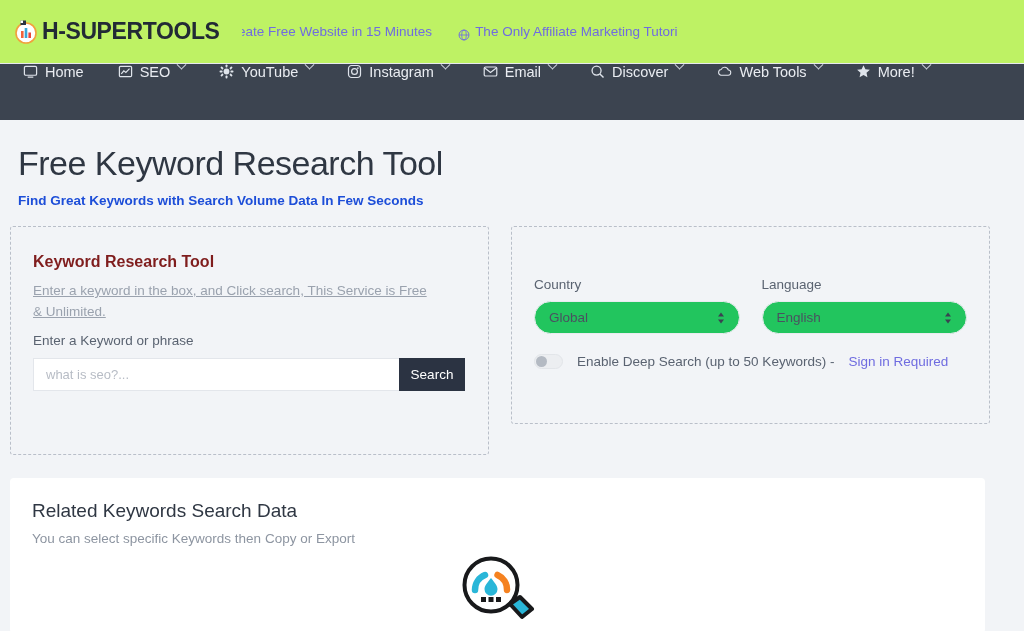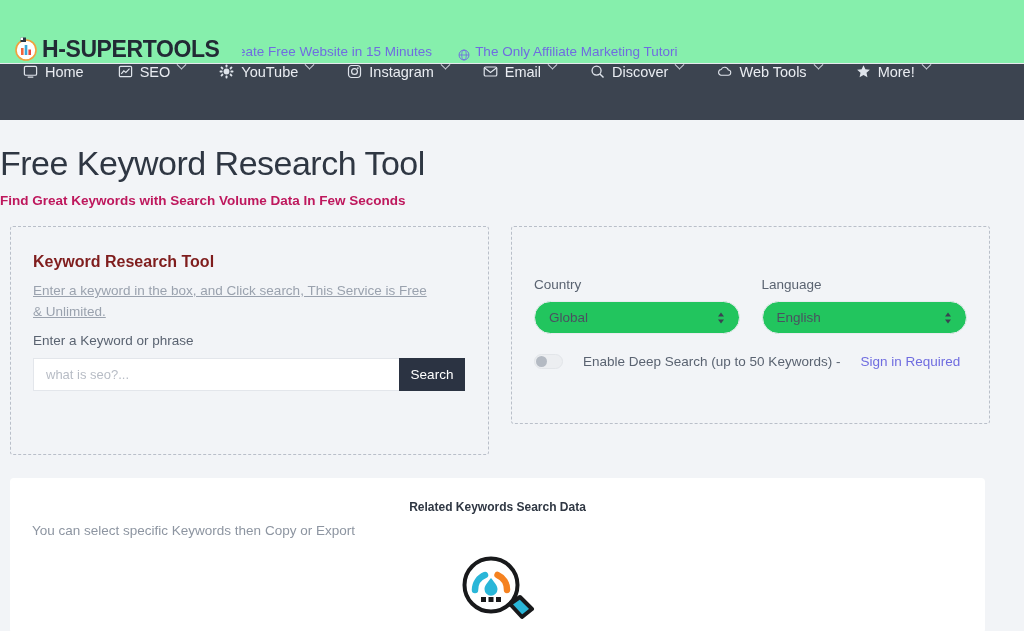--- a/index.html
+++ b/index.html
@@ -7,23 +7,23 @@
     width: 1024px; height: 631px;
     overflow: hidden;
     background: #f2f4f7;
     font-family: "Liberation Sans", sans-serif;
     -webkit-font-smoothing: antialiased;
   }
 
   
   .topbar {
     height: 64px;
-    background: #86efac;
-    display: flex;
-    align-items: flex-end;
+    background: #bef264;
+    display: flex;
+    align-items: center;
     border-bottom: 1px solid #e7e9ee;
     position: relative;
   }
   .brand {
     display: flex;
     align-items: center;
     padding-left: 12px;
     gap: 2px;
     flex: 0 0 auto;
   }
@@ -83,33 +83,33 @@
   .caret {
     display: inline-block;
     width: 7px; height: 7px;
     border-right: 1.4px solid #cfd5de;
     border-bottom: 1.4px solid #cfd5de;
     transform: rotate(45deg) translate(-2px,-2px);
     margin-left: 1px;
   }
 
   
-  .page-head { padding: 24px 0 0 0; }
+  .page-head { padding: 24px 0 0 18px; }
   h1.page-title {
     font-size: 34px;
     font-weight: 400;
     color: #2f3743;
     letter-spacing: -0.5px;
     line-height: 1.15;
   }
   .page-sub {
     margin-top: 10px;
     font-size: 13.5px;
     font-weight: 700;
-    color: #be185d;
+    color: #1d4ed8;
   }
 
   
   .cards-row {
     display: flex;
     gap: 22px;
     padding: 18px 10px 0 10px;
   }
   .dashed-card {
     border: 1px dashed #b9bfc9;
@@ -188,21 +188,21 @@
     position: absolute;
     right: 14px;
     display: flex;
     flex-direction: column;
     gap: 2px;
   }
   .toggle-row {
     margin-top: 20px;
     display: flex;
     align-items: center;
-    gap: 20px;
+    gap: 14px;
     font-size: 13.5px;
     color: #5a6371;
   }
   .toggle {
     width: 29px; height: 15px;
     border-radius: 8px;
     background: #eceef1;
     border: 1px solid #e2e5e9;
     position: relative;
     cursor: pointer;
@@ -221,21 +221,21 @@
   .bottom-card {
     margin: 23px 10px 0 10px;
     width: 975px;
     background: #fff;
     border-radius: 4px;
     padding: 22px 22px 0 22px;
     height: 155px;
     position: relative;
     overflow: hidden;
   }
-  .bc-title { font-size: 12px; font-weight: 700; color: #2f3743; text-align: center; }
+  .bc-title { font-size: 19px; font-weight: 400; color: #2f3743; }
   .bc-sub { margin-top: 9px; font-size: 13.5px; color: #8d95a1; }
   .loader-wrap {
     position: absolute;
     left: 50%;
     top: 76px;
     transform: translateX(-50%);
   }
 </style>
 </head>
 <body>

